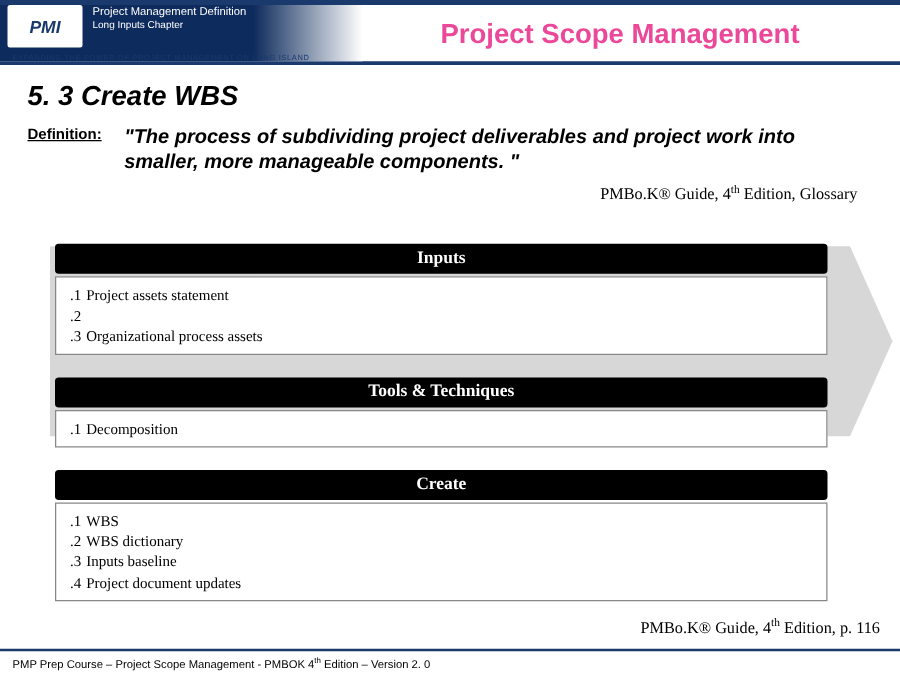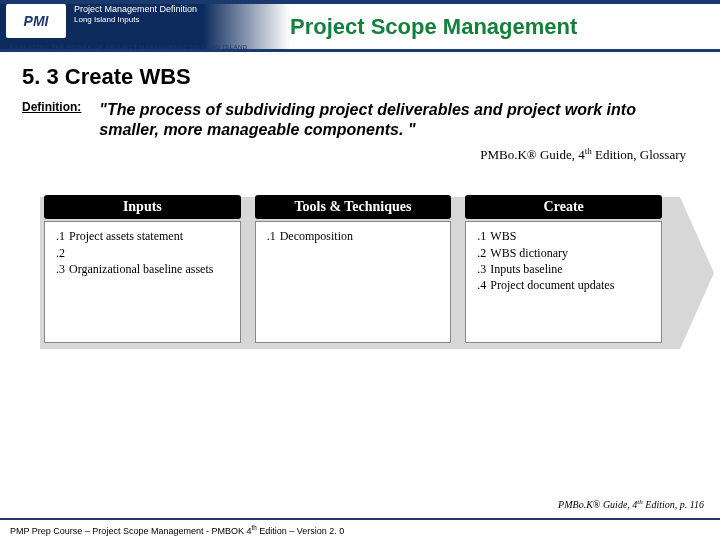--- a/index.html
+++ b/index.html
@@ -43,43 +43,44 @@
   .logo-text {
     margin-left: 8px;
     color: #fff;
     font-size: 8px;
     line-height: 1.2;
     font-family: Arial, sans-serif;
   }
   .logo-text .line1 { font-size: 9px; }
   .slide-title {
     flex: 1;
-    text-align: left;
+    text-align: center;
     padding-right: 18px;
     font-weight: bold;
     font-size: 22px;
-    color: #15803d;
+    color: #ec4899;
   }
   .tagline {
     position: absolute;
     top: 44px;
     left: 10px;
     font-size: 6px;
     letter-spacing: 0.5px;
     color: #1a3a6e;
     font-family: Arial, sans-serif;
   }
   .content {
     padding: 12px 22px 0 22px;
   }
   .section-title {
     font-weight: bold;
     font-size: 22px;
     color: #000;
     margin-bottom: 10px;
+    font-style: italic;
   }
   .def-row {
     display: flex;
     align-items: flex-start;
     gap: 18px;
   }
   .def-label {
     font-weight: bold;
     text-decoration: underline;
     font-size: 12px;
@@ -119,20 +120,21 @@
     border-top: 76px solid transparent;
     border-bottom: 76px solid transparent;
     border-left: 34px solid #d7d7d7;
   }
   .ito-cols {
     position: absolute;
     inset: 0;
     display: flex;
     gap: 14px;
     padding: 0 18px 0 4px;
+    flex-direction: column;
   }
   .ito-col {
     flex: 1;
     display: flex;
     flex-direction: column;
   }
   .ito-header {
     background: #000;
     color: #fff;
     font-weight: bold;
@@ -160,22 +162,21 @@
   }
   .ito-item .num {
     width: 14px;
     flex-shrink: 0;
     text-align: right;
   }
   .citation2 {
     position: absolute;
     bottom: 30px;
     right: 16px;
-    font-style: italic;
-    font-size: 10px;
+    font-size: 13px;
     font-family: "Times New Roman", serif;
   }
   .footer {
     position: absolute;
     bottom: 0;
     left: 0;
     right: 0;
     border-top: 2px solid #1a3a6e;
     padding: 4px 10px;
     font-size: 9px;
@@ -185,21 +186,21 @@
   sup { font-size: 0.7em; }
 </style>
 </head>
 <body>
 
 <div class="header">
   <div class="logo-block">
     <div class="pmi-logo">PMI</div>
     <div class="logo-text">
       <div class="line1">Project Management Definition</div>
-      <div>Long Island Inputs</div>
+      <div>Long Inputs Chapter</div>
     </div>
   </div>
   <div class="slide-title">Project Scope Management</div>
 </div>
 <div class="tagline">EXPANDING THE POWER OF PROJECT MANAGEMENT ON LONG ISLAND</div>
 
 <div class="content">
   <div class="section-title">5. 3 Create WBS</div>
   <div class="def-row">
     <div class="def-label">Definition:</div>
@@ -218,21 +219,21 @@
         <div class="ito-body">
           <div class="ito-item">
               <span class="num">.1</span>
               <span>Project assets statement</span>
             </div>
           <div class="ito-item">
               <span class="num">.2</span>
             </div>
           <div class="ito-item">
               <span class="num">.3</span>
-              <span>Organizational baseline assets</span>
+              <span>Organizational process assets</span>
             </div>
         </div>
       </div>
       <div class="ito-col">
         <div class="ito-header">Tools &amp; Techniques</div>
         <div class="ito-body">
           <div class="ito-item">
               <span class="num">.1</span>
               <span>Decomposition</span>
             </div>

